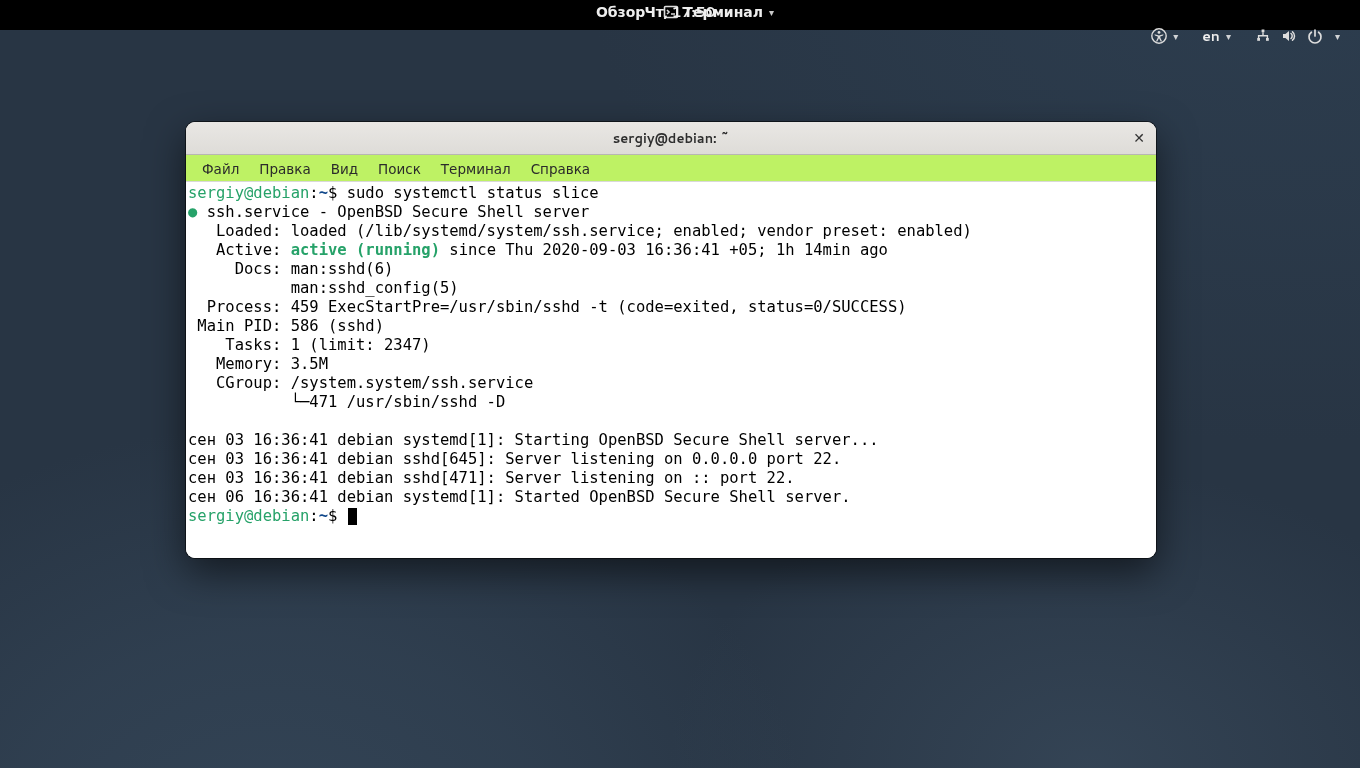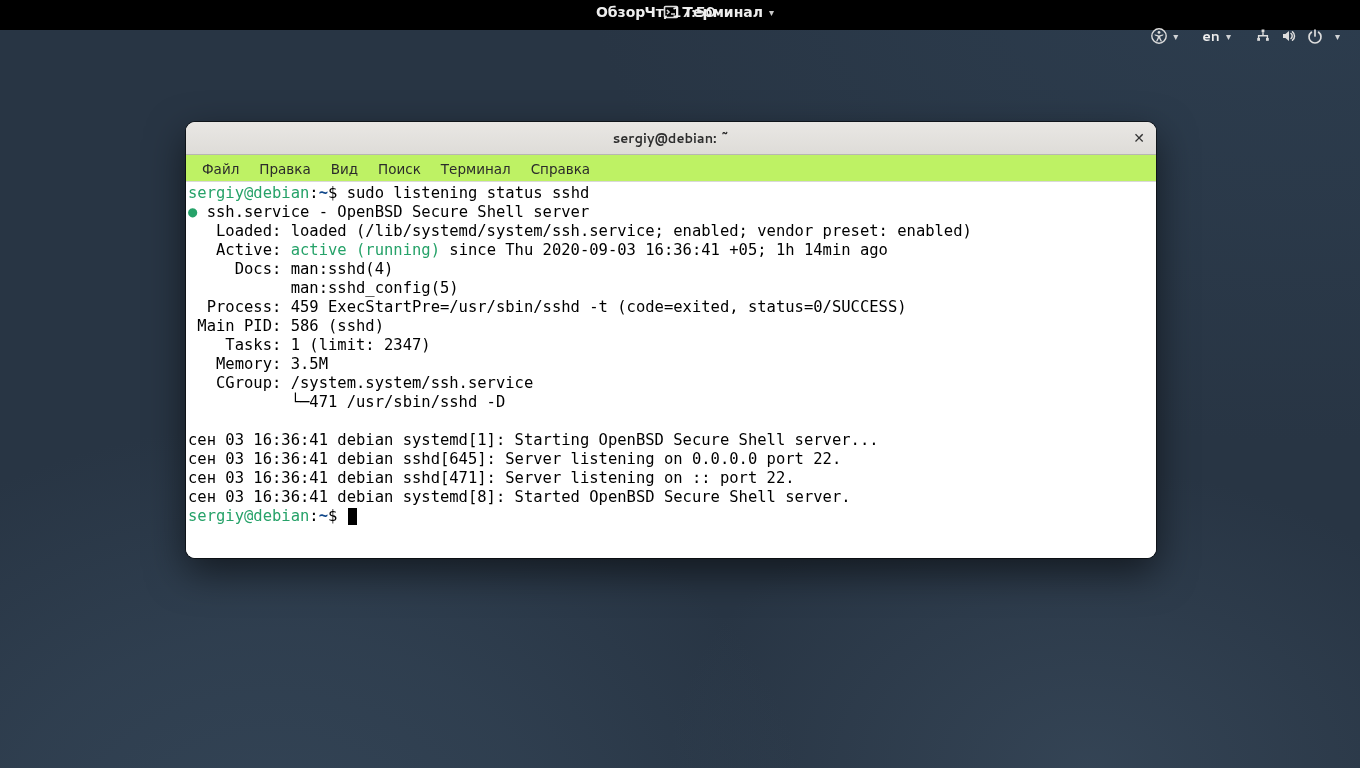--- a/index.html
+++ b/index.html
@@ -45,21 +45,21 @@
   .menubar{height:26px;background:#bef264;border-bottom:1px solid #d9d9d9;
     display:flex;align-items:flex-end;padding:0 6px;font-size:13.5px;
     color:#2b2b2b;gap:0;}
   .menubar .mitem{padding:3px 10px;cursor:pointer;border-radius:3px;}
   .term-body{flex:1;background:#fff;color:#000;
     font-family:"DejaVu Sans Mono","Liberation Mono",monospace;
     font-size:15.5px;line-height:19px;padding:2px 2px 2px 2px;
     white-space:pre;overflow:hidden;}
   .green{color:#26a269;font-weight:400;}
   .blue{color:#12488b;font-weight:700;}
-  .gbold{color:#26a269;font-weight:400;}
+  .gbold{color:#26a269;font-weight:700;}
   .dot{color:#26a269;}
   .cursor{display:inline-block;width:9.3px;height:17px;background:#000;
     vertical-align:text-bottom;margin-left:1px;}
 </style>
 </head>
 <body>
 
 <div class="panel">
   <div class="left">
     <div class="item">
@@ -135,31 +135,31 @@
 
   <div class="menubar">
     <div class="mitem">Файл</div>
     <div class="mitem">Правка</div>
     <div class="mitem">Вид</div>
     <div class="mitem">Поиск</div>
     <div class="mitem">Терминал</div>
     <div class="mitem">Справка</div>
   </div>
 
-  <div class="term-body"><span class="green">sergiy@debian</span><span>:</span><span class="blue">~</span><span>$ </span><span>sudo listening status sshd</span>
+  <div class="term-body"><span class="green">sergiy@debian</span><span>:</span><span class="blue">~</span><span>$ </span><span>sudo systemctl status slice</span>
 <span class="dot">●</span><span> ssh.service - OpenBSD Secure Shell server</span>
 <span>   Loaded: loaded (/lib/systemd/system/ssh.service; enabled; vendor preset: enabled)</span>
 <span>   Active: </span><span class="gbold">active (running)</span><span> since Thu 2020-09-03 16:36:41 +05; 1h 14min ago</span>
-<span>     Docs: man:sshd(4)</span>
+<span>     Docs: man:sshd(6)</span>
 <span>           man:sshd_config(5)</span>
 <span>  Process: 459 ExecStartPre=/usr/sbin/sshd -t (code=exited, status=0/SUCCESS)</span>
 <span> Main PID: 586 (sshd)</span>
 <span>    Tasks: 1 (limit: 2347)</span>
 <span>   Memory: 3.5M</span>
 <span>   CGroup: /system.system/ssh.service</span>
 <span>           └─471 /usr/sbin/sshd -D</span>
 
 <span>сен 03 16:36:41 debian systemd[1]: Starting OpenBSD Secure Shell server...</span>
 <span>сен 03 16:36:41 debian sshd[645]: Server listening on 0.0.0.0 port 22.</span>
 <span>сен 03 16:36:41 debian sshd[471]: Server listening on :: port 22.</span>
-<span>сен 03 16:36:41 debian systemd[8]: Started OpenBSD Secure Shell server.</span>
+<span>сен 06 16:36:41 debian systemd[1]: Started OpenBSD Secure Shell server.</span>
 <span class="green">sergiy@debian</span><span>:</span><span class="blue">~</span><span>$ </span><span class="cursor"></span></div>
 </div>
 
 </body></html>

